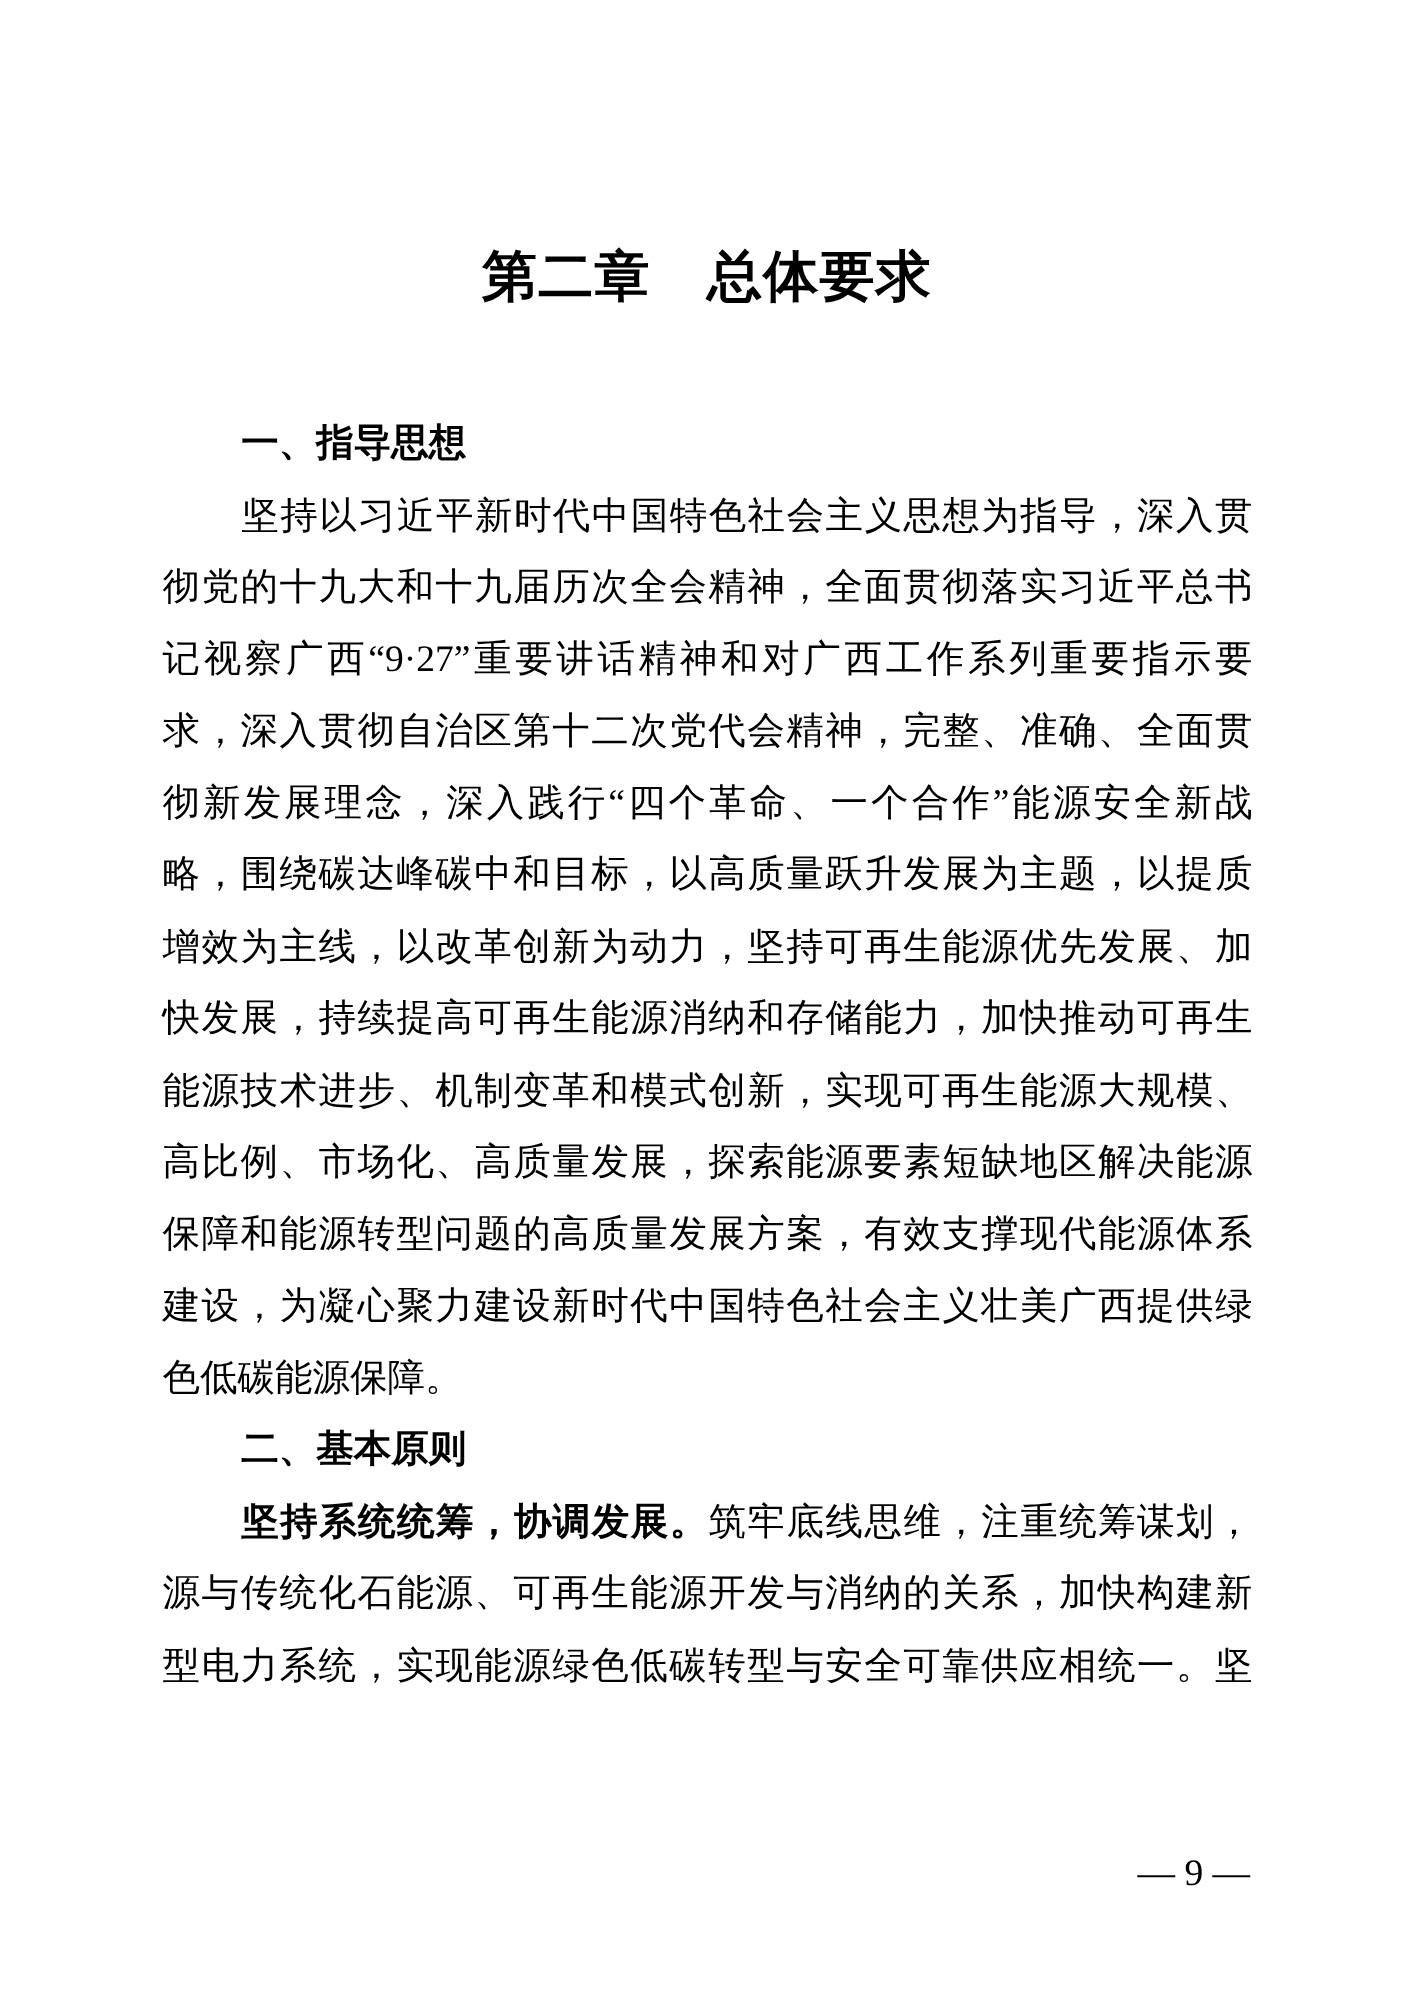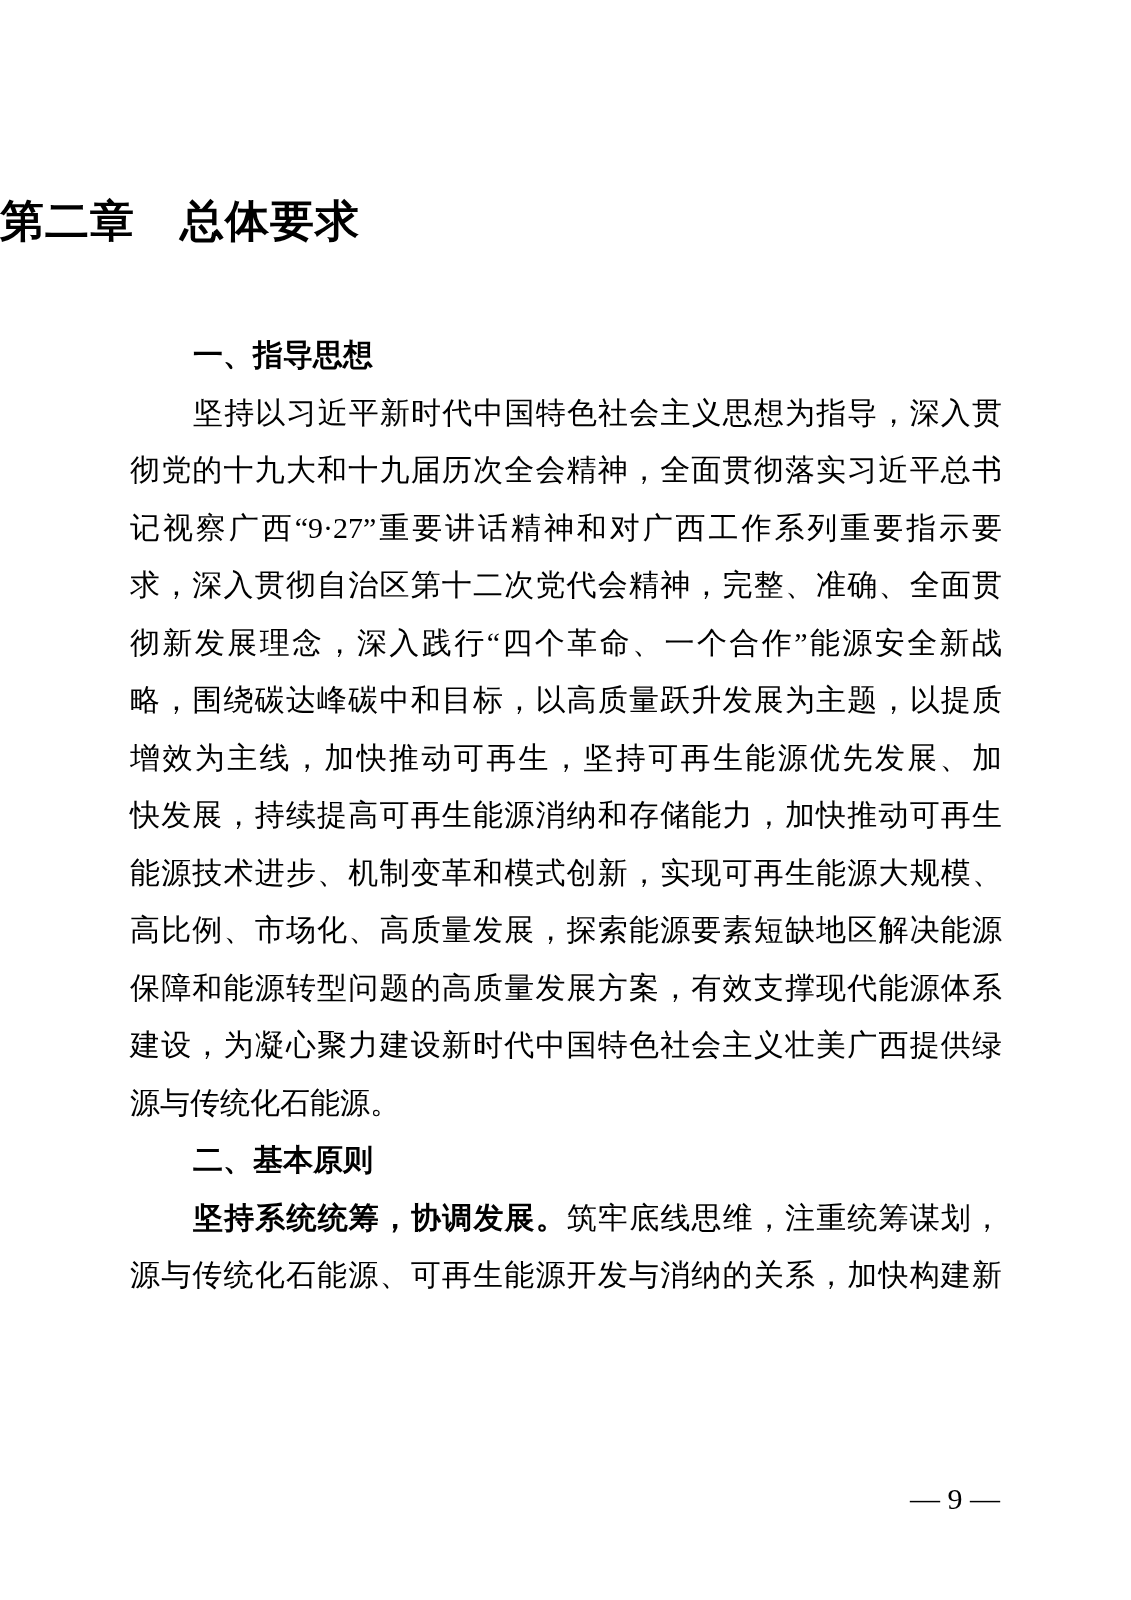--- a/index.html
+++ b/index.html
@@ -15,20 +15,21 @@
     color: #000000;
     font-family: "Liberation Serif", "DejaVu Serif", serif;
     overflow: hidden;
   }
   .doc-title {
     position: absolute;
     top: 196px;
     left: 0;
     width: 1131px;
     margin: 0;
+    text-align: center;
     font-size: 44px;
     line-height: 52px;
     font-weight: 700;
     font-family: "Liberation Serif", "DejaVu Serif", serif;
     letter-spacing: 1px;
   }
   .doc-body {
     position: absolute;
     left: 130px;
     top: 326px;
@@ -80,30 +81,31 @@
   <div class="doc-body">
 
     <div class="line heading">一、指导思想</div>
 
     <div class="line jfull indent">坚持以习近平新时代中国特色社会主义思想为指导，深入贯</div>
     <div class="line jfull">彻党的十九大和十九届历次全会精神，全面贯彻落实习近平总书</div>
     <div class="line jfull">记视察广西“9·27”重要讲话精神和对广西工作系列重要指示要</div>
     <div class="line jfull">求，深入贯彻自治区第十二次党代会精神，完整、准确、全面贯</div>
     <div class="line jfull">彻新发展理念，深入践行“四个革命、一个合作”能源安全新战</div>
     <div class="line jfull">略，围绕碳达峰碳中和目标，以高质量跃升发展为主题，以提质</div>
-    <div class="line jfull">增效为主线，加快推动可再生，坚持可再生能源优先发展、加</div>
+    <div class="line jfull">增效为主线，以改革创新为动力，坚持可再生能源优先发展、加</div>
     <div class="line jfull">快发展，持续提高可再生能源消纳和存储能力，加快推动可再生</div>
     <div class="line jfull">能源技术进步、机制变革和模式创新，实现可再生能源大规模、</div>
     <div class="line jfull">高比例、市场化、高质量发展，探索能源要素短缺地区解决能源</div>
     <div class="line jfull">保障和能源转型问题的高质量发展方案，有效支撑现代能源体系</div>
     <div class="line jfull">建设，为凝心聚力建设新时代中国特色社会主义壮美广西提供绿</div>
-    <div class="line">源与传统化石能源。</div>
+    <div class="line">色低碳能源保障。</div>
 
     <div class="line heading">二、基本原则</div>
 
     <div class="line jfull indent"><span class="lead-bold">坚持系统统筹，协调发展。</span><span>筑牢底线思维，注重统筹谋划，</span></div>
     <div class="line jfull">源与传统化石能源、可再生能源开发与消纳的关系，加快构建新</div>
+    <div class="line jfull">型电力系统，实现能源绿色低碳转型与安全可靠供应相统一。坚</div>
 
   </div>
 
   <div class="page-number">— 9 —</div>
 
 </div>
 
 </body></html>

